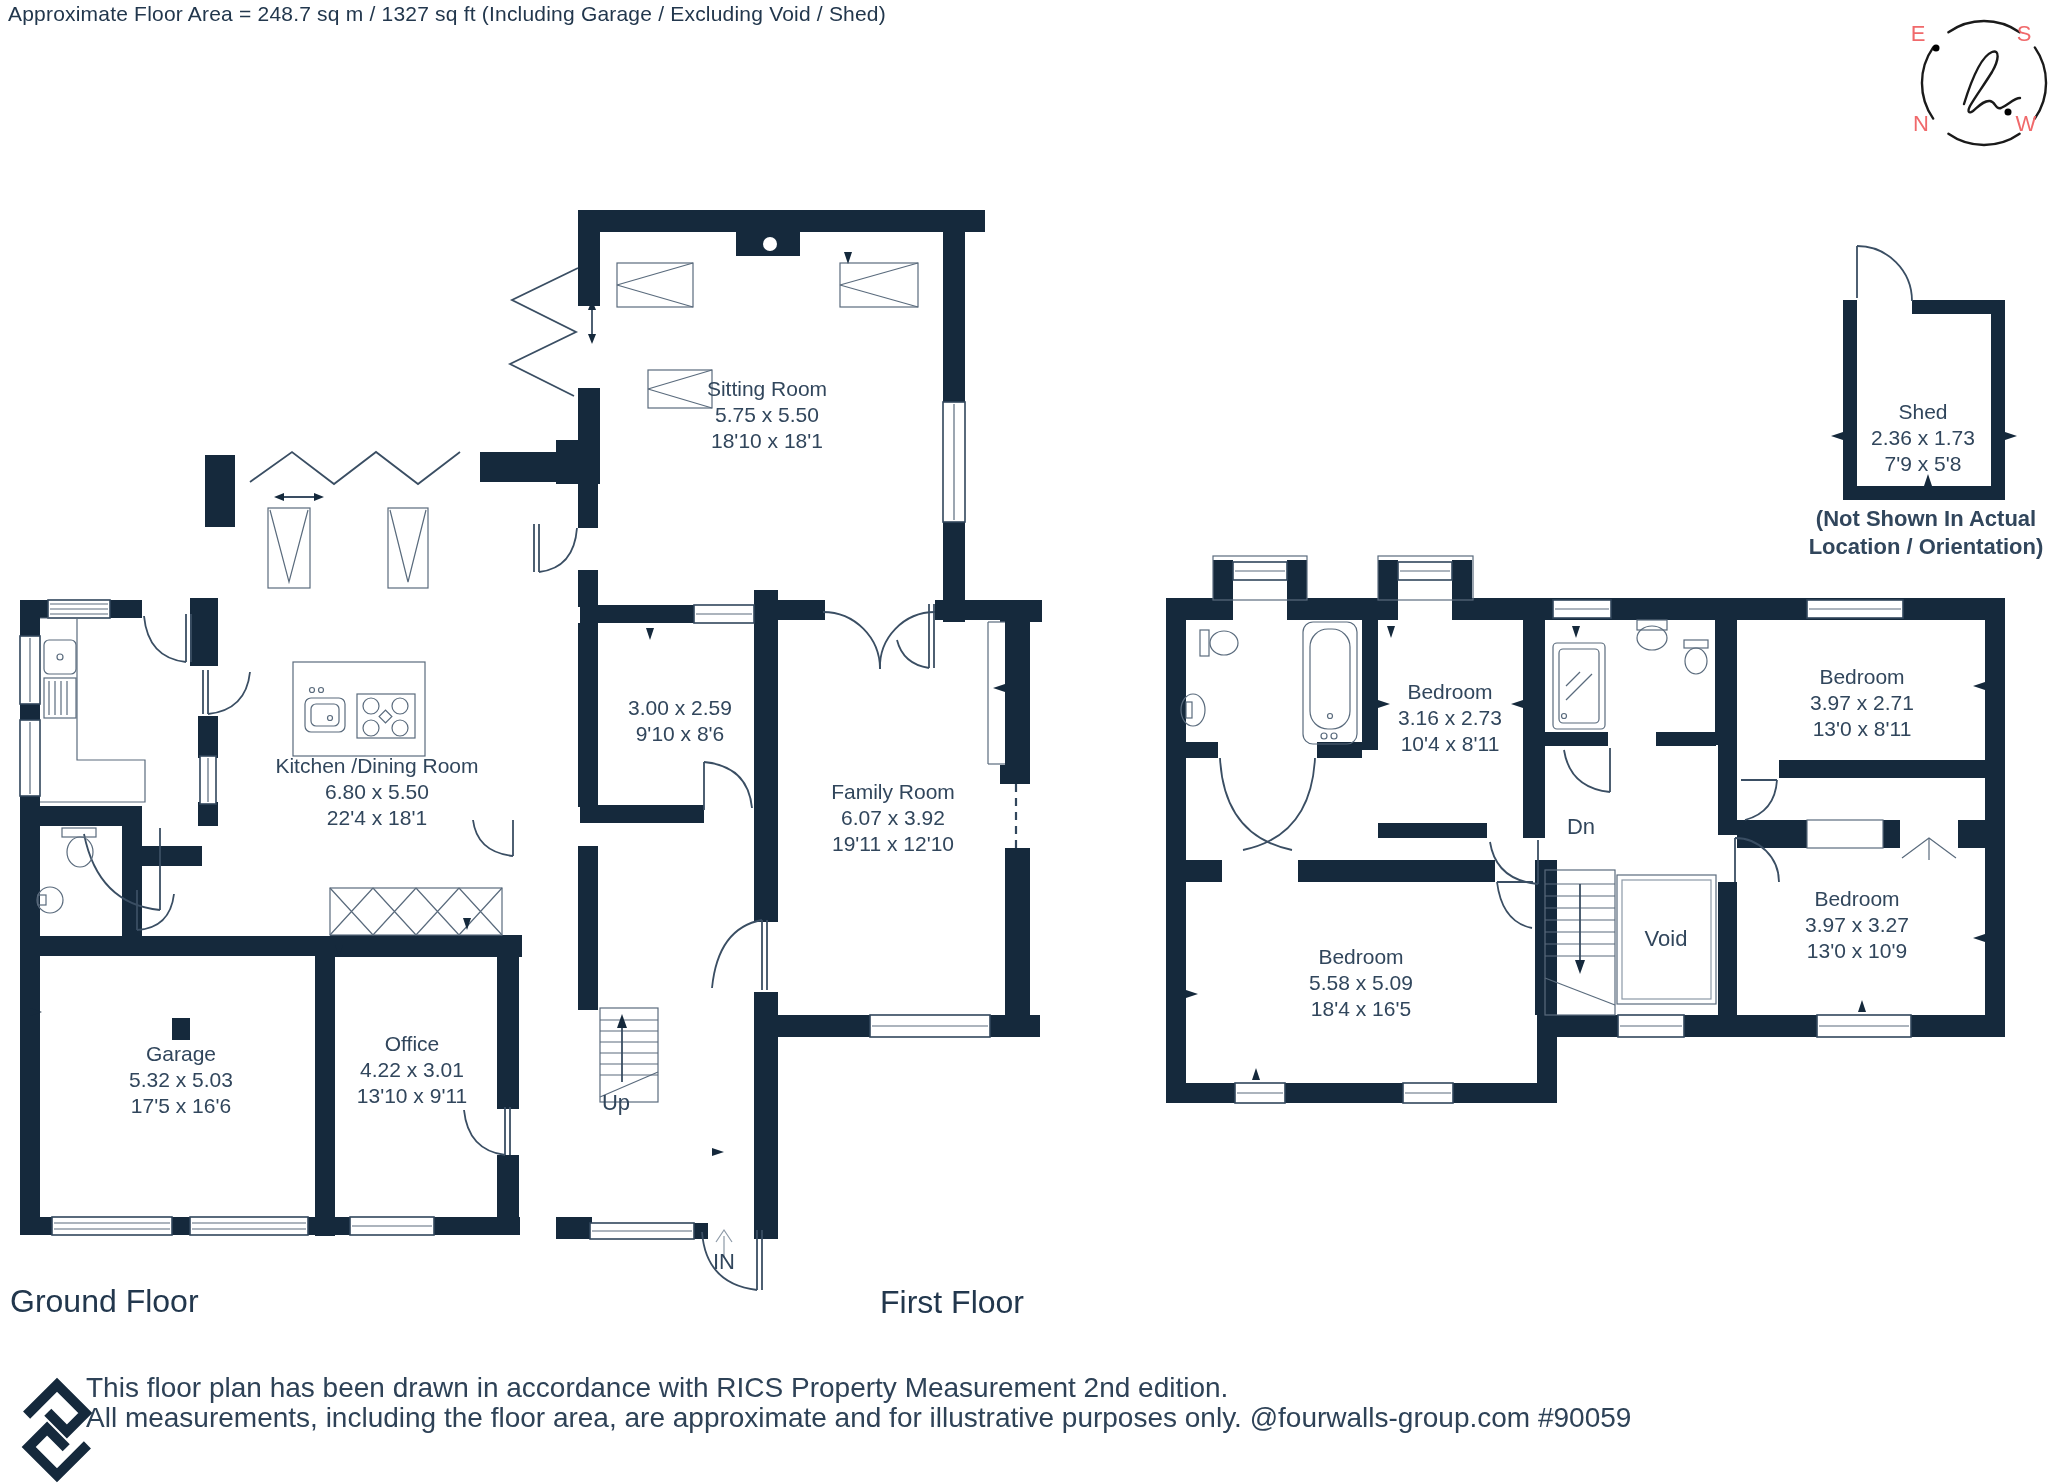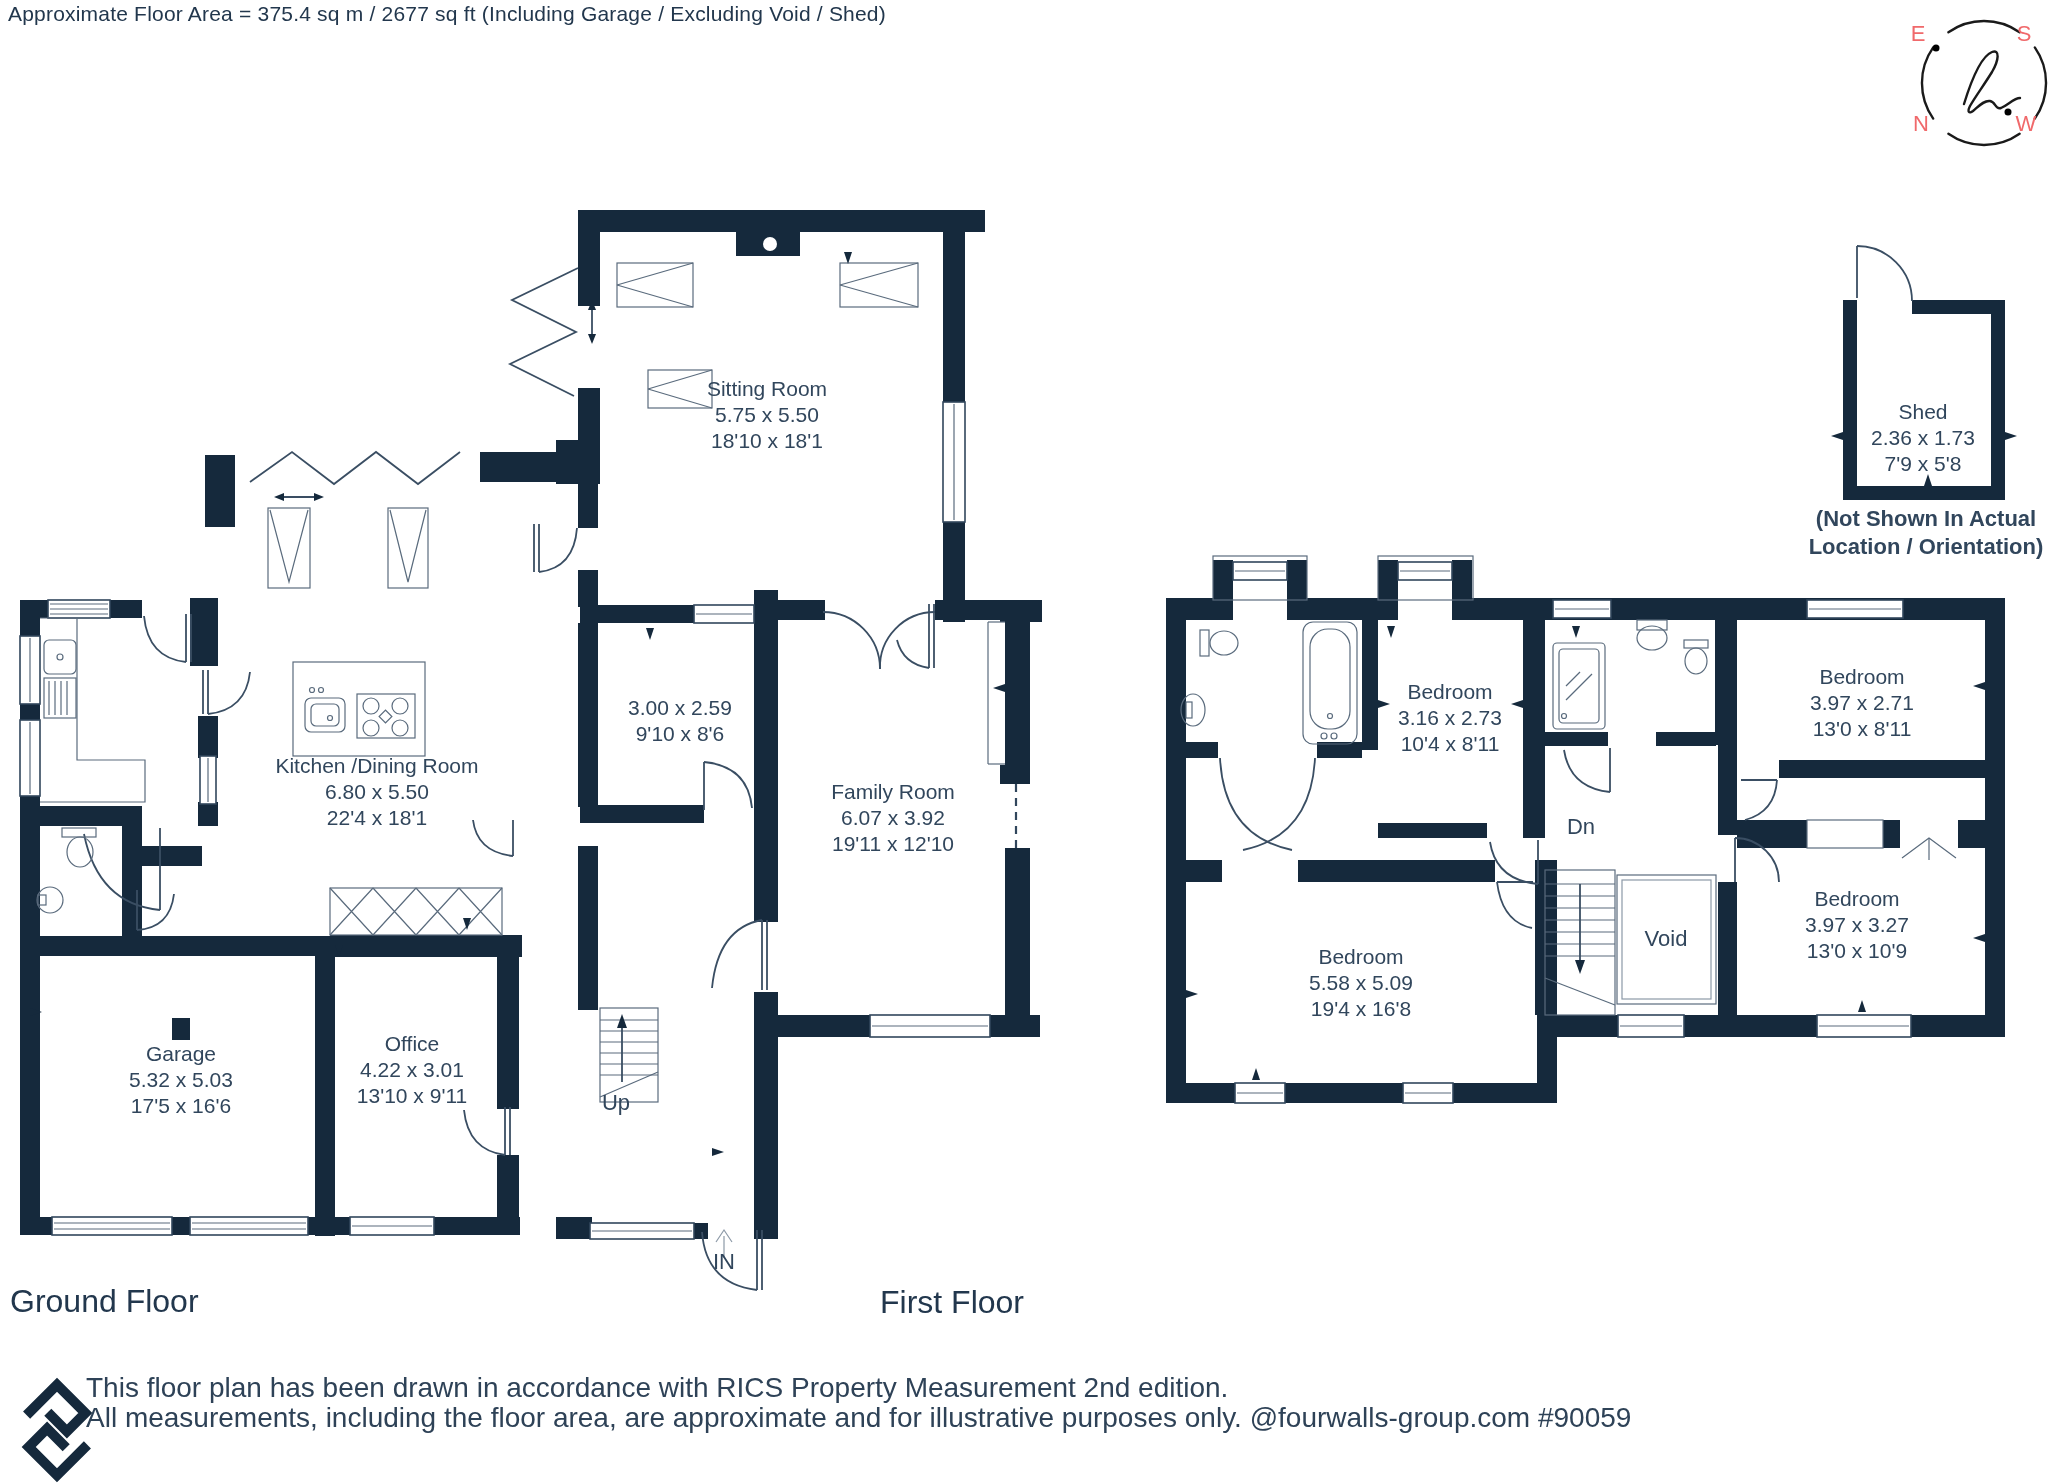--- a/index.html
+++ b/index.html
@@ -456,21 +456,21 @@
     <circle class="red" cx="1936" cy="48" r="3.5"></circle>
     <circle class="red" cx="2008" cy="112" r="3.5"></circle>
   </g>
 
   <g transform="translate(57,1430) rotate(45)">
     <path class="logo" d="M -32 6 L -32 -32 L 8 -32 L 8 -6 L -14 -6"></path>
     <path class="logo" d="M 32 -6 L 32 32 L -8 32 L -8 6 L 14 6"></path>
   </g>
 </svg>
 
-<div class="hdr">Approximate Floor Area = 375.4 sq m / 2677 sq ft (Including Garage / Excluding Void / Shed)</div>
+<div class="hdr">Approximate Floor Area = 248.7 sq m / 1327 sq ft (Including Garage / Excluding Void / Shed)</div>
 
 <div class="room-label" style="left:767px;top:415px">
   <div>Sitting Room</div>
   <div>5.75 x 5.50</div>
   <div>18'10 x 18'1</div>
 </div>
 
 <div class="room-label" style="left:377px;top:792px">
   <div>Kitchen /Dining Room</div>
   <div>6.80 x 5.50</div>
@@ -517,21 +517,21 @@
 
 <div class="room-label" style="left:1857px;top:925px">
   <div>Bedroom</div>
   <div>3.97 x 3.27</div>
   <div>13'0 x 10'9</div>
 </div>
 
 <div class="room-label" style="left:1361px;top:983px">
   <div>Bedroom</div>
   <div>5.58 x 5.09</div>
-  <div>19'4 x 16'8</div>
+  <div>18'4 x 16'5</div>
 </div>
 
 <div class="tag" style="left:1666px;top:939px">Void</div>
 <div class="tag" style="left:1581px;top:827px">Dn</div>
 
 <div class="room-label" style="left:1923px;top:438px">
   <div>Shed</div>
   <div>2.36 x 1.73</div>
   <div>7'9 x 5'8</div>
 </div>

